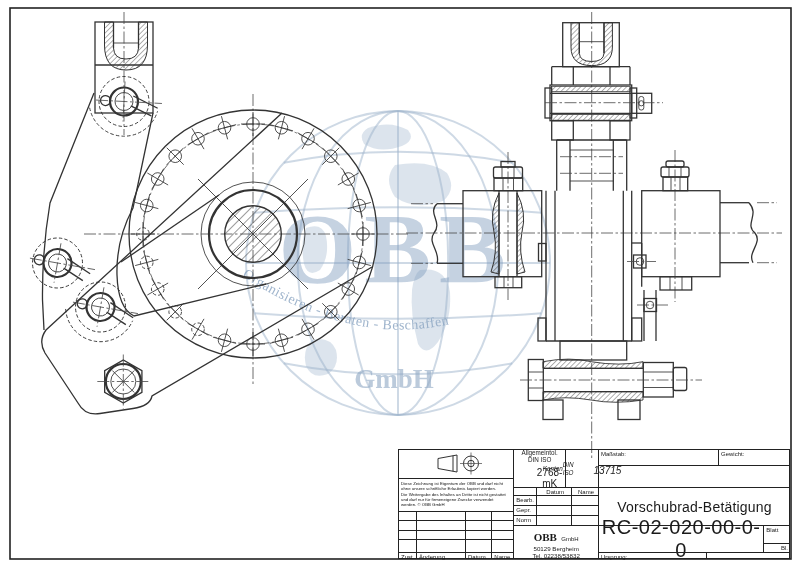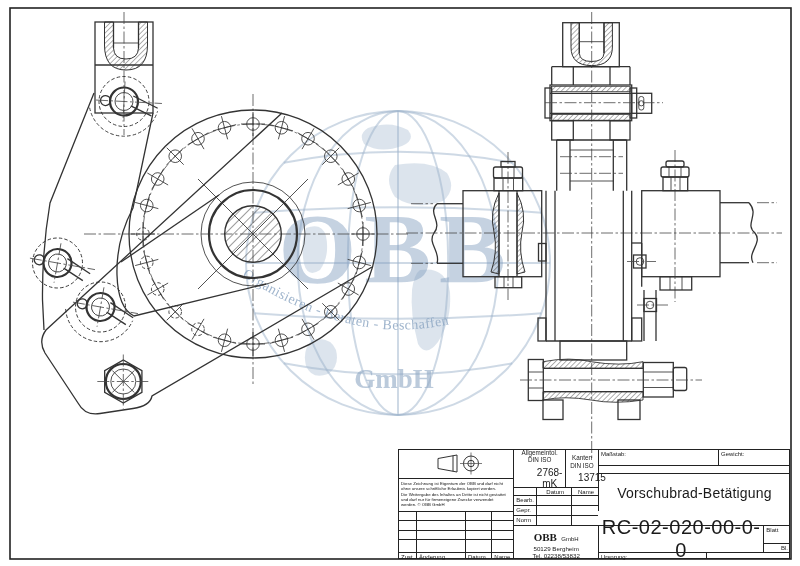--- a/index.html
+++ b/index.html
@@ -380,21 +380,21 @@
   <div class="cell lbl" style="left:0;top:102.7px;width:18px;height:7.3px;"><span>Zust.</span></div>
   <div class="cell lbl" style="left:18px;top:102.7px;width:49px;height:7.3px;"><span>Änderung</span></div>
   <div class="cell lbl" style="left:67px;top:102.7px;width:26.3px;height:7.3px;"><span>Datum</span></div>
   <div class="cell lbl" style="left:93.3px;top:102.7px;width:22px;height:7.3px;"><span>Name</span></div>
 
   <div class="cell ctr" style="left:115.3px;top:0;width:51.7px;height:38px;flex-direction:column;">
     <div class="din1">Allgemeintol.</div>
     <div class="din1">DIN ISO</div>
     <div class="din2">2768-mK</div>
   </div>
-  <div class="cell ctr" style="left:167px;top:0;width:33px;height:38px;flex-direction:column;">
+  <div class="cell ctr" style="left:167px;top:0;width:33px;height:38px;flex-direction:row;font-style:italic;">
     <div class="din1">Kanten</div>
     <div class="din1">DIN ISO</div>
     <div class="din2">13715</div>
   </div>
 
   <div class="cell" style="left:115.3px;top:38px;width:84.7px;height:8.3px;"></div>
   <div class="cell lbl" style="left:138.3px;top:38px;width:34.7px;height:8.3px;text-align:center;"><span>Datum</span></div>
   <div class="cell lbl" style="left:173px;top:38px;width:27px;height:8.3px;text-align:center;"><span>Name</span></div>
   <div class="cell lbl" style="left:115.3px;top:46.3px;width:23px;height:10px;"><span>Bearb.</span></div>
   <div class="cell lbl" style="left:115.3px;top:56.3px;width:23px;height:10px;"><span>Gepr.</span></div>
@@ -407,21 +407,21 @@
   <div class="cell ctr" style="left:115.3px;top:76px;width:84.7px;height:34px;flex-direction:column;">
     <div><span class="serif" style="font-size:11px;font-weight:bold;">OBB</span>
     <span style="font-size:6px;">GmbH</span></div>
     <div style="font-size:6.2px;">50129 Bergheim</div>
     <div style="font-size:6.2px;">Tel. 02238/53832</div>
   </div>
 
   <div class="cell lbl" style="left:200px;top:0;width:120px;height:16.3px;"><span>Maßstab:</span></div>
   <div class="cell lbl" style="left:320px;top:0;width:72px;height:16.3px;"><span>Gewicht:</span></div>
   <div class="cell" style="left:200px;top:16.3px;width:192px;height:21.7px;"></div>
-  <div class="cell ctr" style="left:200px;top:24px;width:192px;height:38px;">
+  <div class="cell ctr" style="left:200px;top:38px;width:192px;height:38px;">
     <div id="tb-title">Vorschubrad-Betätigung</div>
   </div>
   <div class="cell ctr" style="left:200px;top:76px;width:165.3px;height:26.7px;">
     <div id="tb-number">RC-02-020-00-0-0</div>
   </div>
   <div class="cell lbl" style="left:365.3px;top:76px;width:26.7px;height:18.3px;"><span>Blatt</span></div>
   <div class="cell lbl" style="left:365.3px;top:94.3px;width:26.7px;height:8.4px;text-align:right;padding-right:2px;"><span>Bl.</span></div>
   <div class="cell lbl" style="left:200px;top:102.7px;width:108px;height:7.3px;"><span>Ursprung:</span></div>
   <div class="cell" style="left:308px;top:102.7px;width:84px;height:7.3px;"></div>
 </div>

